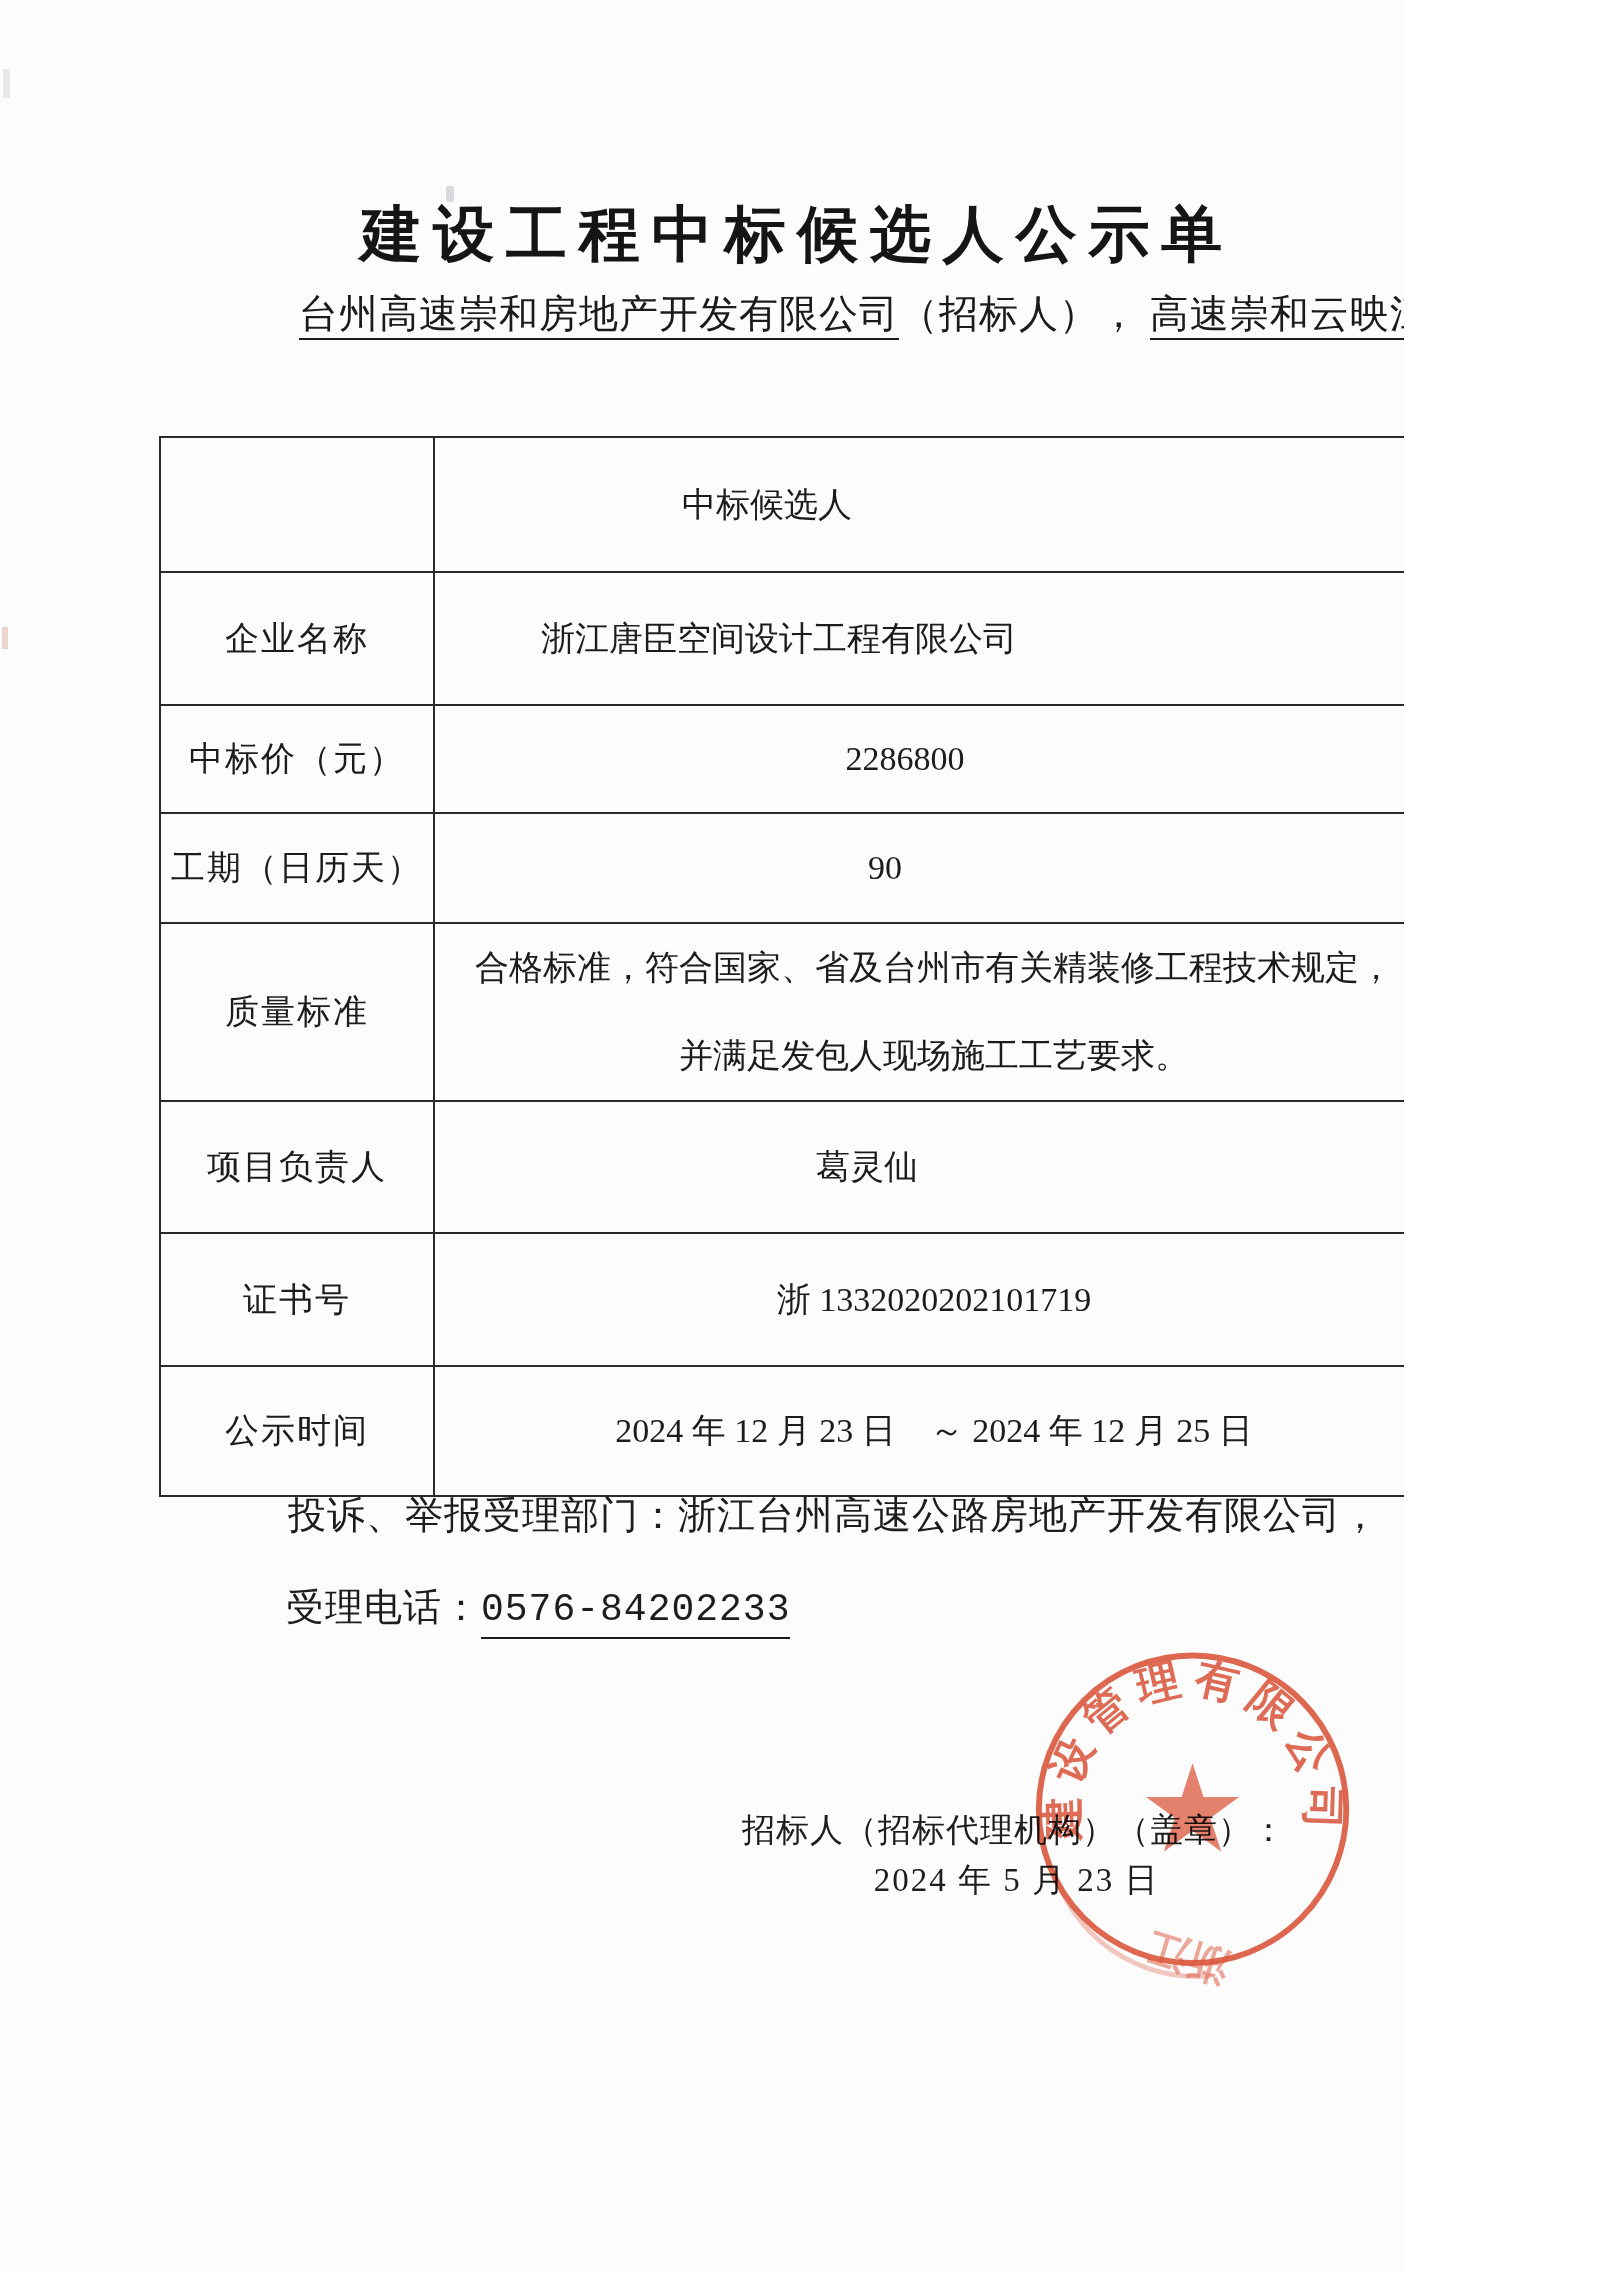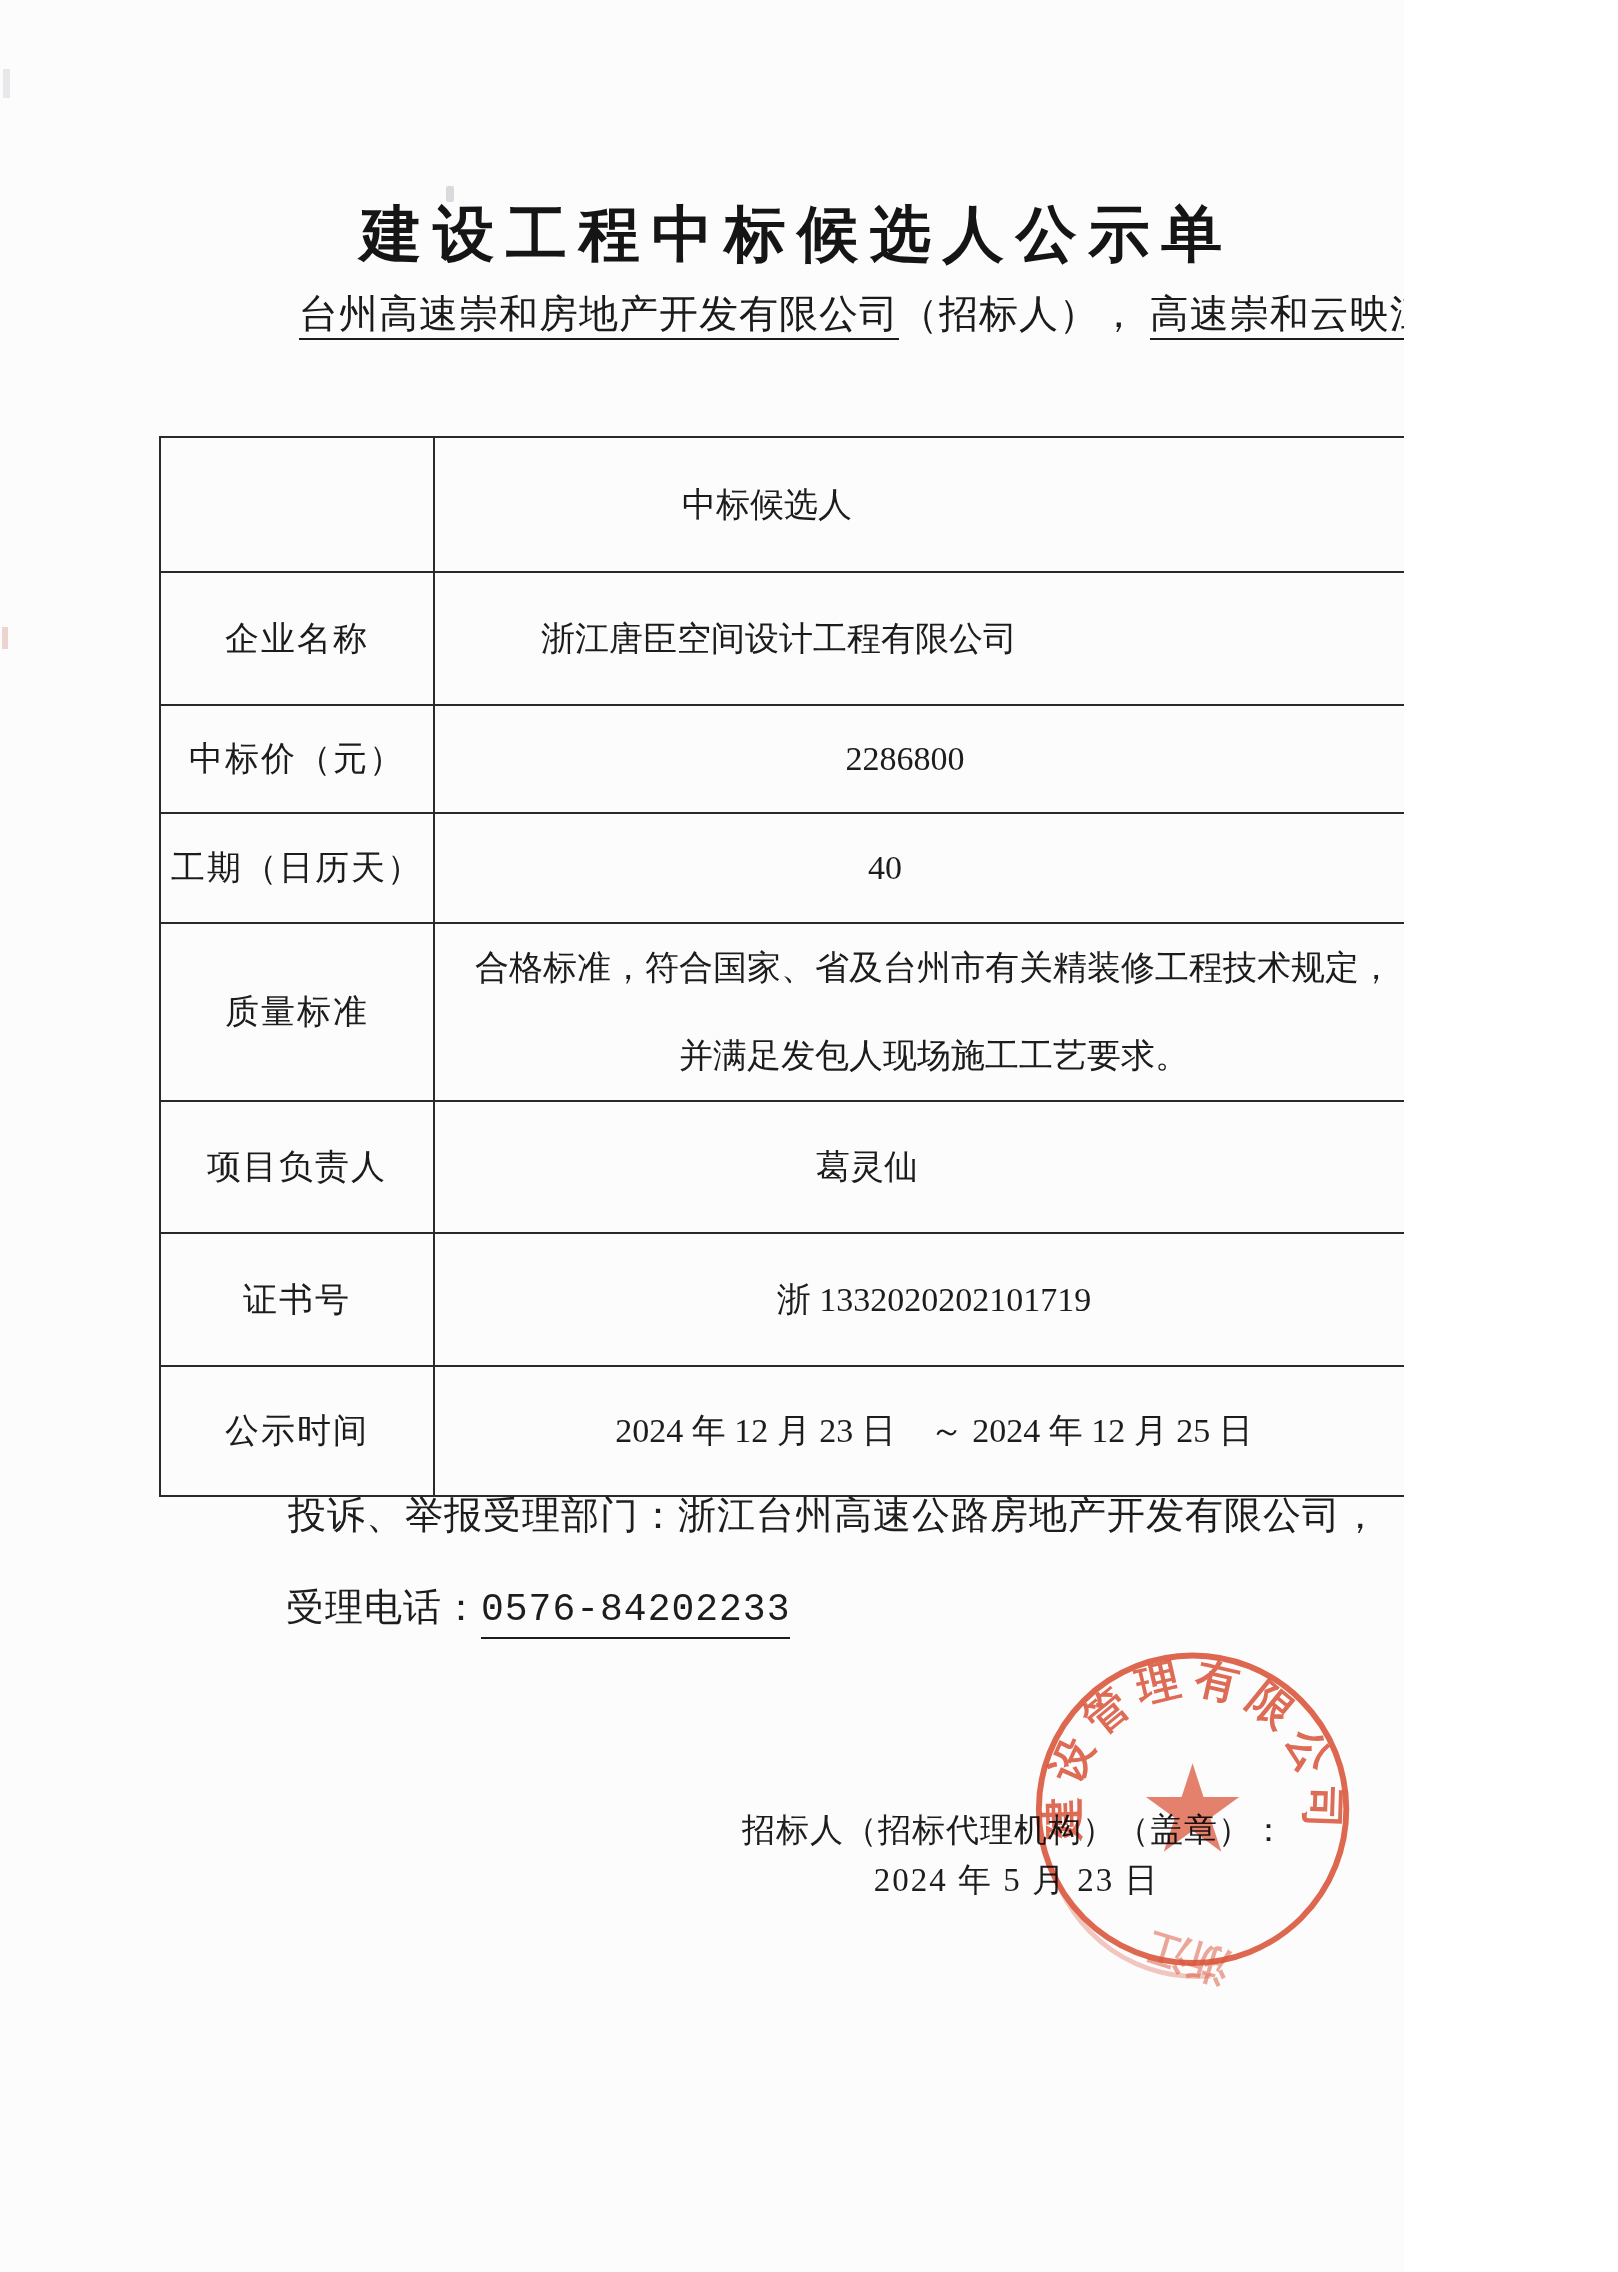--- a/index.html
+++ b/index.html
@@ -85,21 +85,21 @@
     </tr>
     <tr style="height:108px">
       <td class="lbl">中标价（元）</td>
       <td>
         <span class="val-inner" style="transform:translateX(-29px)">2286800</span>
       </td>
     </tr>
     <tr style="height:110px">
       <td class="lbl">工期（日历天）</td>
       <td>
-        <span class="val-inner" style="transform:translateX(-49px)">40</span>
+        <span class="val-inner" style="transform:translateX(-49px)">90</span>
       </td>
     </tr>
     <tr style="height:169px">
       <td class="lbl">质量标准</td>
       <td>
         <div class="q-line">合格标准，符合国家、省及台州市有关精装修工程技术规定，</div>
         <div class="q-line">并满足发包人现场施工工艺要求。</div>
       </td>
     </tr>
     <tr style="height:132px">

